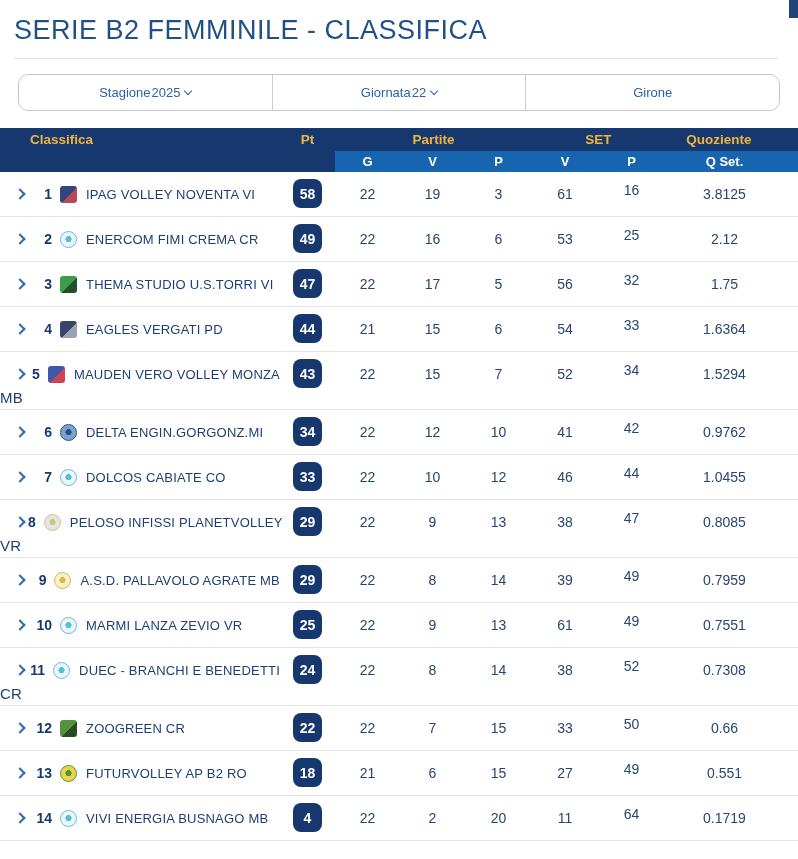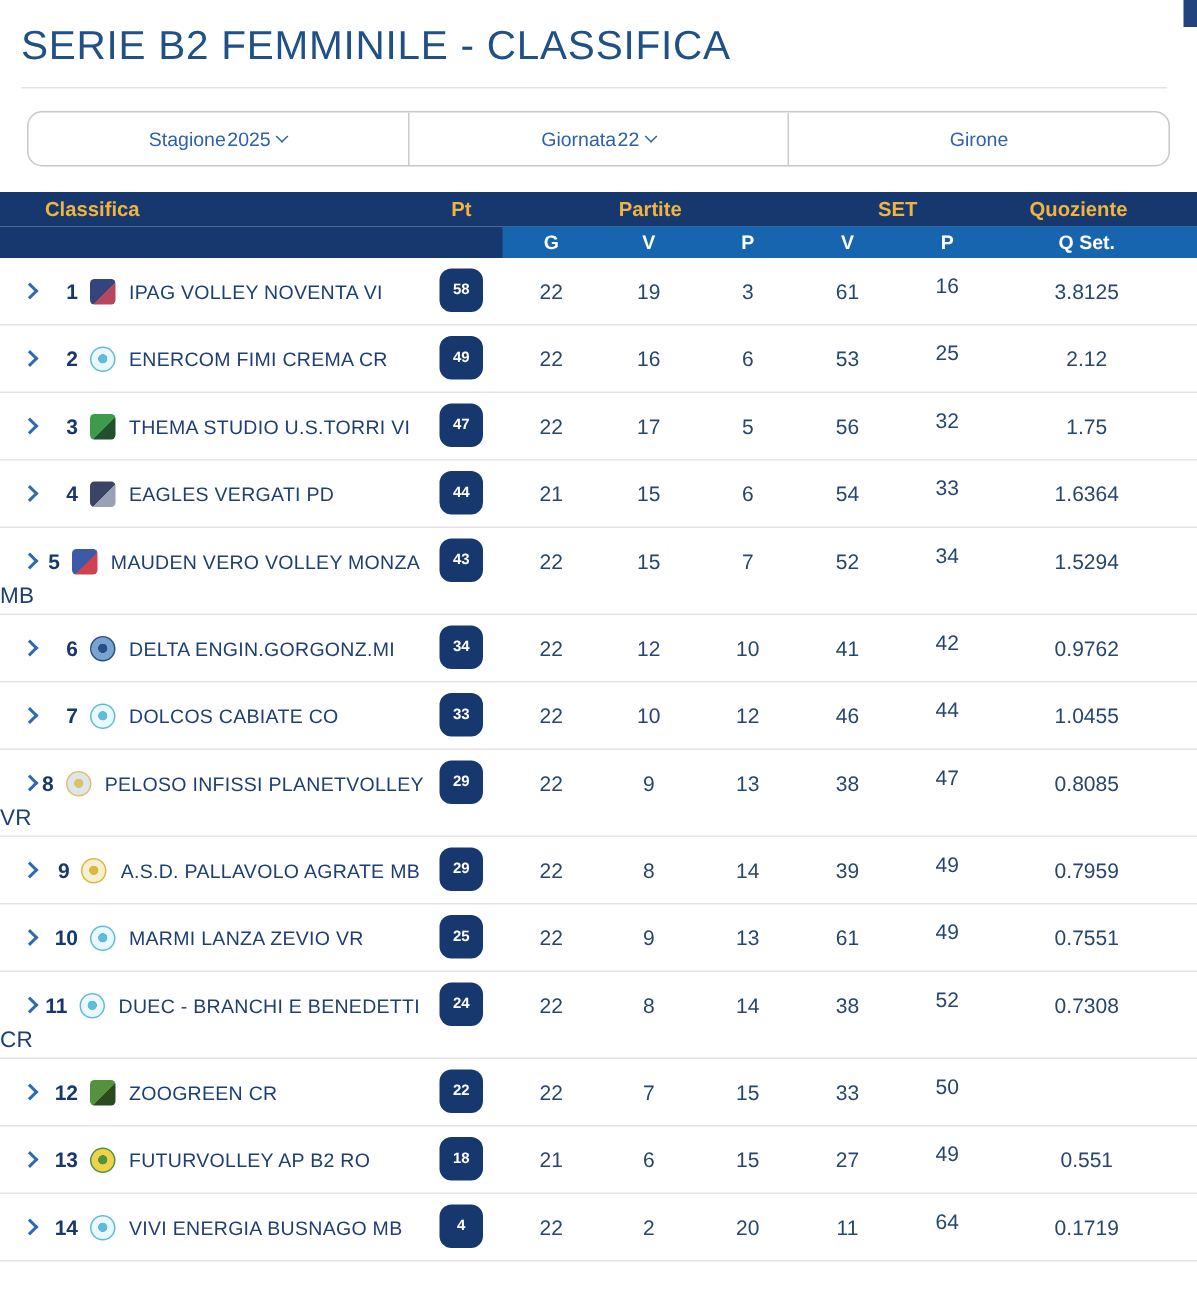--- a/index.html
+++ b/index.html
@@ -76,21 +76,21 @@
   .logo.square {
     border-radius:3px;
     background:linear-gradient(135deg, var(--c1) 55%, var(--c2) 55%);
   }
   .team-name { margin-left:9px; color:#1e3f74; font-size:13px; font-weight:500; letter-spacing:0.2px; white-space:nowrap; }
   .team-wrap { color:#1e3f74; font-size:15px; font-weight:500; letter-spacing:0.2px; line-height:15px; padding-bottom:4px; margin-top:-6px; }
 
   .cell-pt { width:55px; display:flex; justify-content:center; padding-top:7px; }
   .badge {
     width:29px; height:29px; background:#17386e; border-radius:8px; color:#ffffff;
-    font-size:10px; font-weight:700; display:flex; align-items:center; justify-content:center;
+    font-size:14px; font-weight:700; display:flex; align-items:center; justify-content:center;
   }
   .cell-num { text-align:center; color:#27466f; font-size:14px; line-height:44px; }
   .c-g  { width:65px; } .c-v  { width:65px; } .c-p  { width:67px; }
   .c-v2 { width:66px; }
   .c-p2 { width:67px; position:relative; top:-4px; }
   .c-q  { width:133px; padding-right:14px; }
 </style>
 </head>
 <body>
 
@@ -408,20 +408,21 @@
       <div class="team-wrap"></div>
     </div>
     <div class="cell-pt">
       <span class="badge">22</span>
     </div>
     <div class="cell-num c-g">22</div>
     <div class="cell-num c-v">7</div>
     <div class="cell-num c-p">15</div>
     <div class="cell-num c-v2">33</div>
     <div class="cell-num c-p2">50</div>
+    <div class="cell-num c-q">0.66</div>
   </div>
 
   <div class="row">
     <div class="team-cell">
       <div class="team-line">
         <button class="chev-right-btn">
           <span class="chev-right"></span>
         </button>
         <span class="rank">13</span>
         <span class="logo circle" style="--c1: #f0d24a; --c2: #4e9440;"></span>

